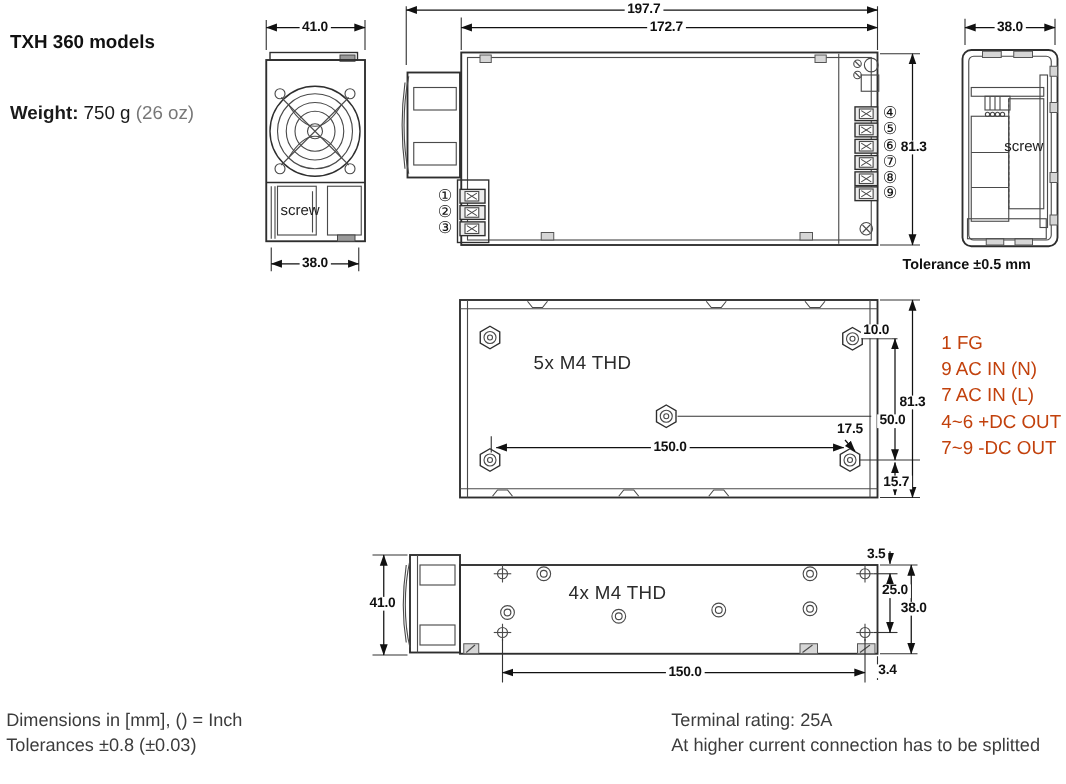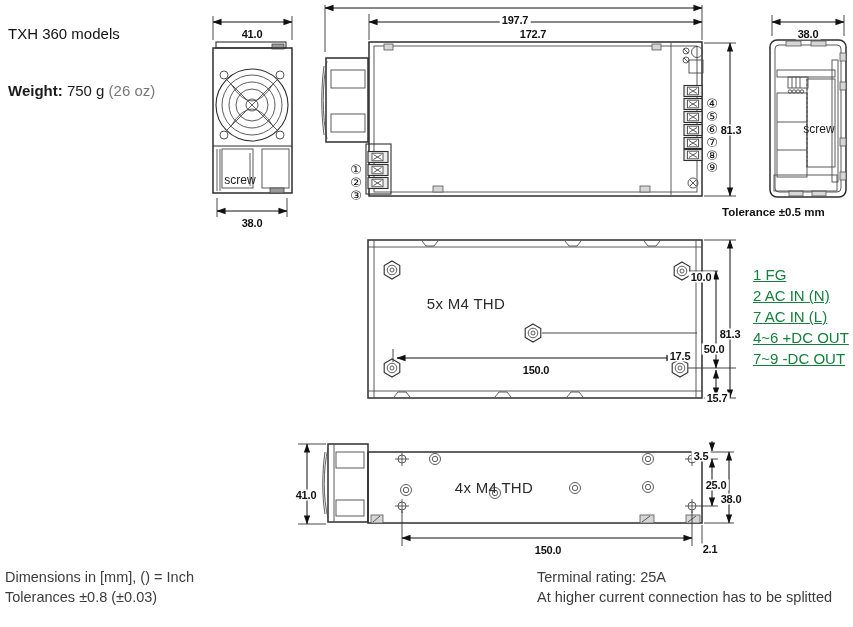--- a/index.html
+++ b/index.html
@@ -1,30 +1,30 @@
 <!DOCTYPE html>
 <html><head>
 <meta charset="utf-8">
 <style>
   html,body{margin:0;padding:0;background:#fff;}
   .canvas{position:relative;width:853px;height:627px;background:#fff;overflow:hidden;
           font-family:"Liberation Sans",sans-serif;color:#1a1a1a;}
   .canvas svg{position:absolute;left:0;top:0;}
   .lbl{position:absolute;white-space:nowrap;line-height:1;}
-  .ctr{transform:translate(-50%,-50%);margin-top:12px;}
+  .ctr{transform:translate(-50%,-50%);}
   .dimlbl{font-size:11px;font-weight:bold;background:#fff;padding:0 2px;letter-spacing:-0.2px;color:#111;}
   .circnum{font-size:13px;font-family:"DejaVu Sans",sans-serif;color:#111;background:#fff;}
   .screwlbl{font-size:12px;color:#222;}
   .viewlbl{font-size:15px;color:#2b2b2b;letter-spacing:0.3px;}
-  .title{font-size:15px;font-weight:normal;color:#111;text-align:right;}
+  .title{font-size:15px;font-weight:bold;color:#111;text-align:right;}
   .weight{font-size:15px;}
   .weight .b{font-weight:bold;margin-top:38px;}
   .weight .alt{color:#777;}
   .tol{font-size:11.5px;font-weight:bold;color:#111;}
-  .legend{font-size:15px;color:#15803d;line-height:21px;text-decoration:underline;}
+  .legend{font-size:15px;color:#c2410c;line-height:21px;}
   .notes{font-size:14.5px;color:#3c3c3c;line-height:19.5px;}
   
   .o1{fill:none;stroke:#2e2e2e;stroke-width:1.5;}
   .o2{fill:none;stroke:#2e2e2e;stroke-width:1.1;}
   .thin{fill:none;stroke:#4a4a4a;stroke-width:0.9;}
   .dash{fill:none;stroke:#4a4a4a;stroke-width:0.9;stroke-dasharray:2.5 2;}
   .ext{stroke:#333;stroke-width:0.9;fill:none;}
   .dim{stroke:#111;stroke-width:1;fill:none;}
   .tab{fill:#d6d6d6;stroke:#555;stroke-width:0.8;}
   .blk{fill:#9a9a9a;stroke:#444;stroke-width:0.8;}
@@ -379,33 +379,33 @@
   <div class="lbl viewlbl ctr" style="left:466px;top:291px">5x M4 THD</div>
   <div class="lbl dimlbl ctr" style="left:701px;top:265px">10.0</div>
   <div class="lbl dimlbl ctr" style="left:730px;top:322px">81.3</div>
   <div class="lbl dimlbl ctr" style="left:714px;top:337px">50.0</div>
   <div class="lbl dimlbl ctr" style="left:680px;top:344px">17.5</div>
   <div class="lbl dimlbl ctr" style="left:536px;top:358px">150.0</div>
   <div class="lbl dimlbl ctr" style="left:717px;top:386px">15.7</div>
 
   <div class="lbl legend" style="left:753px;top:264px">
     <div>1 FG</div>
-    <div>2 AC IN (N)</div>
+    <div>9 AC IN (N)</div>
     <div>7 AC IN (L)</div>
     <div>4~6 +DC OUT</div>
     <div>7~9 -DC OUT</div>
   </div>
 
   <div class="lbl viewlbl ctr" style="left:494px;top:475px">4x M4 THD</div>
   <div class="lbl dimlbl ctr" style="left:306px;top:483px">41.0</div>
   <div class="lbl dimlbl ctr" style="left:701px;top:444px">3.5</div>
   <div class="lbl dimlbl ctr" style="left:716px;top:473px">25.0</div>
   <div class="lbl dimlbl ctr" style="left:731px;top:487px">38.0</div>
   <div class="lbl dimlbl ctr" style="left:548px;top:538px">150.0</div>
-  <div class="lbl dimlbl ctr" style="left:710px;top:537px">2.1</div>
+  <div class="lbl dimlbl ctr" style="left:710px;top:537px">3.4</div>
 
   <div class="lbl notes" style="left:5px;top:568px">
     <div>Dimensions in [mm], () = Inch</div>
     <div>Tolerances  ±0.8 (±0.03)</div>
   </div>
   <div class="lbl notes" style="left:537px;top:568px">
     <div>Terminal rating: 25A</div>
     <div>At higher current connection has to be splitted</div>
   </div>
 

